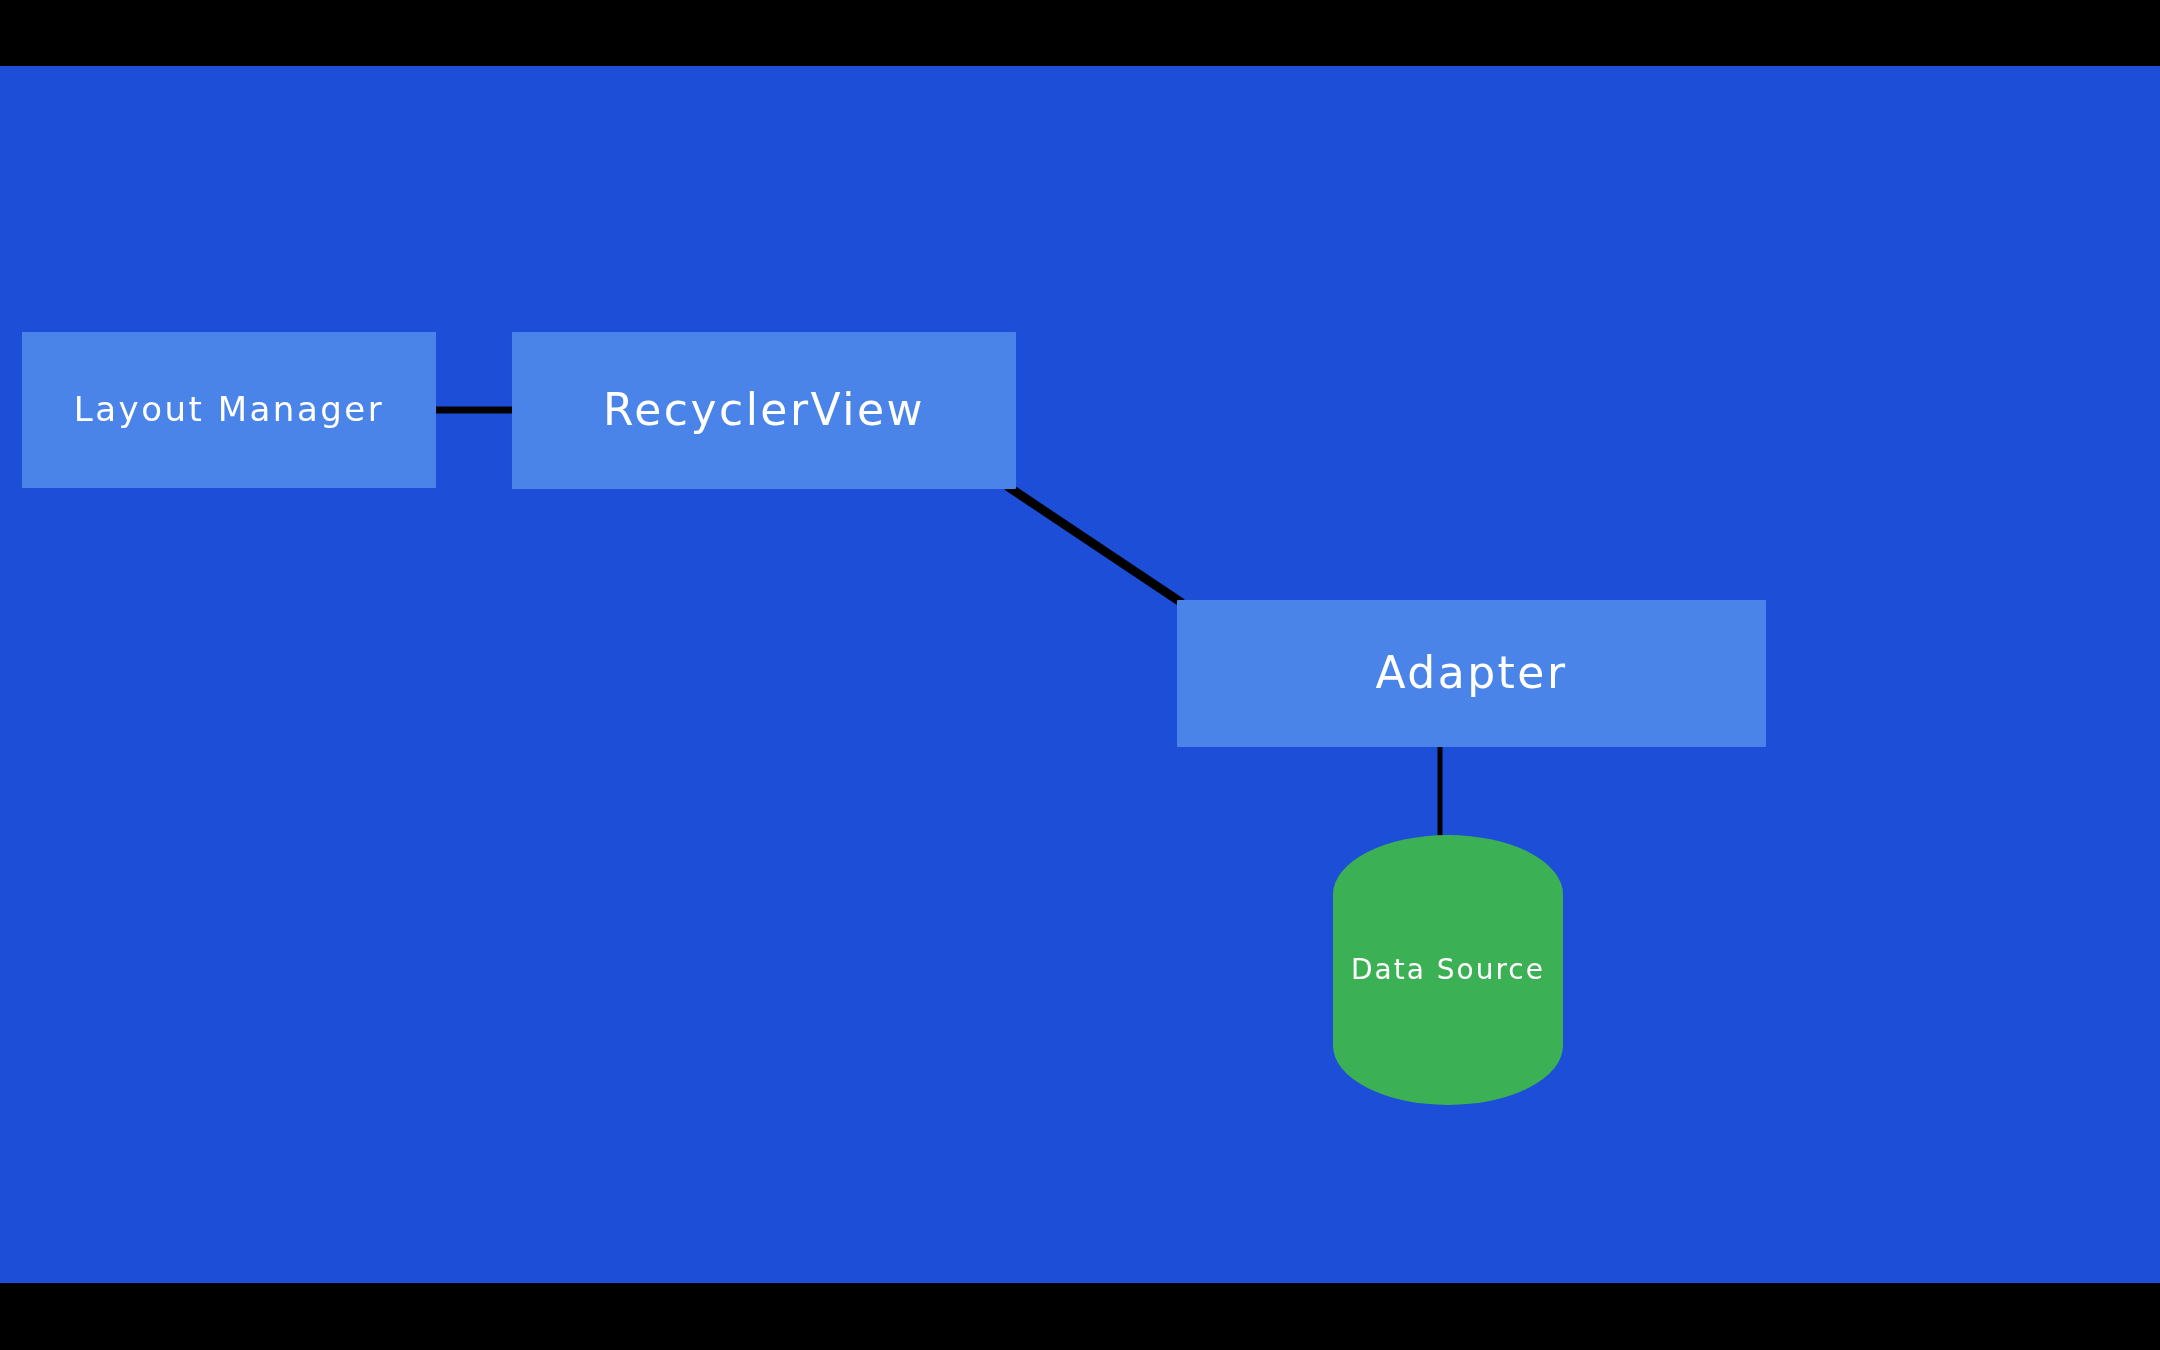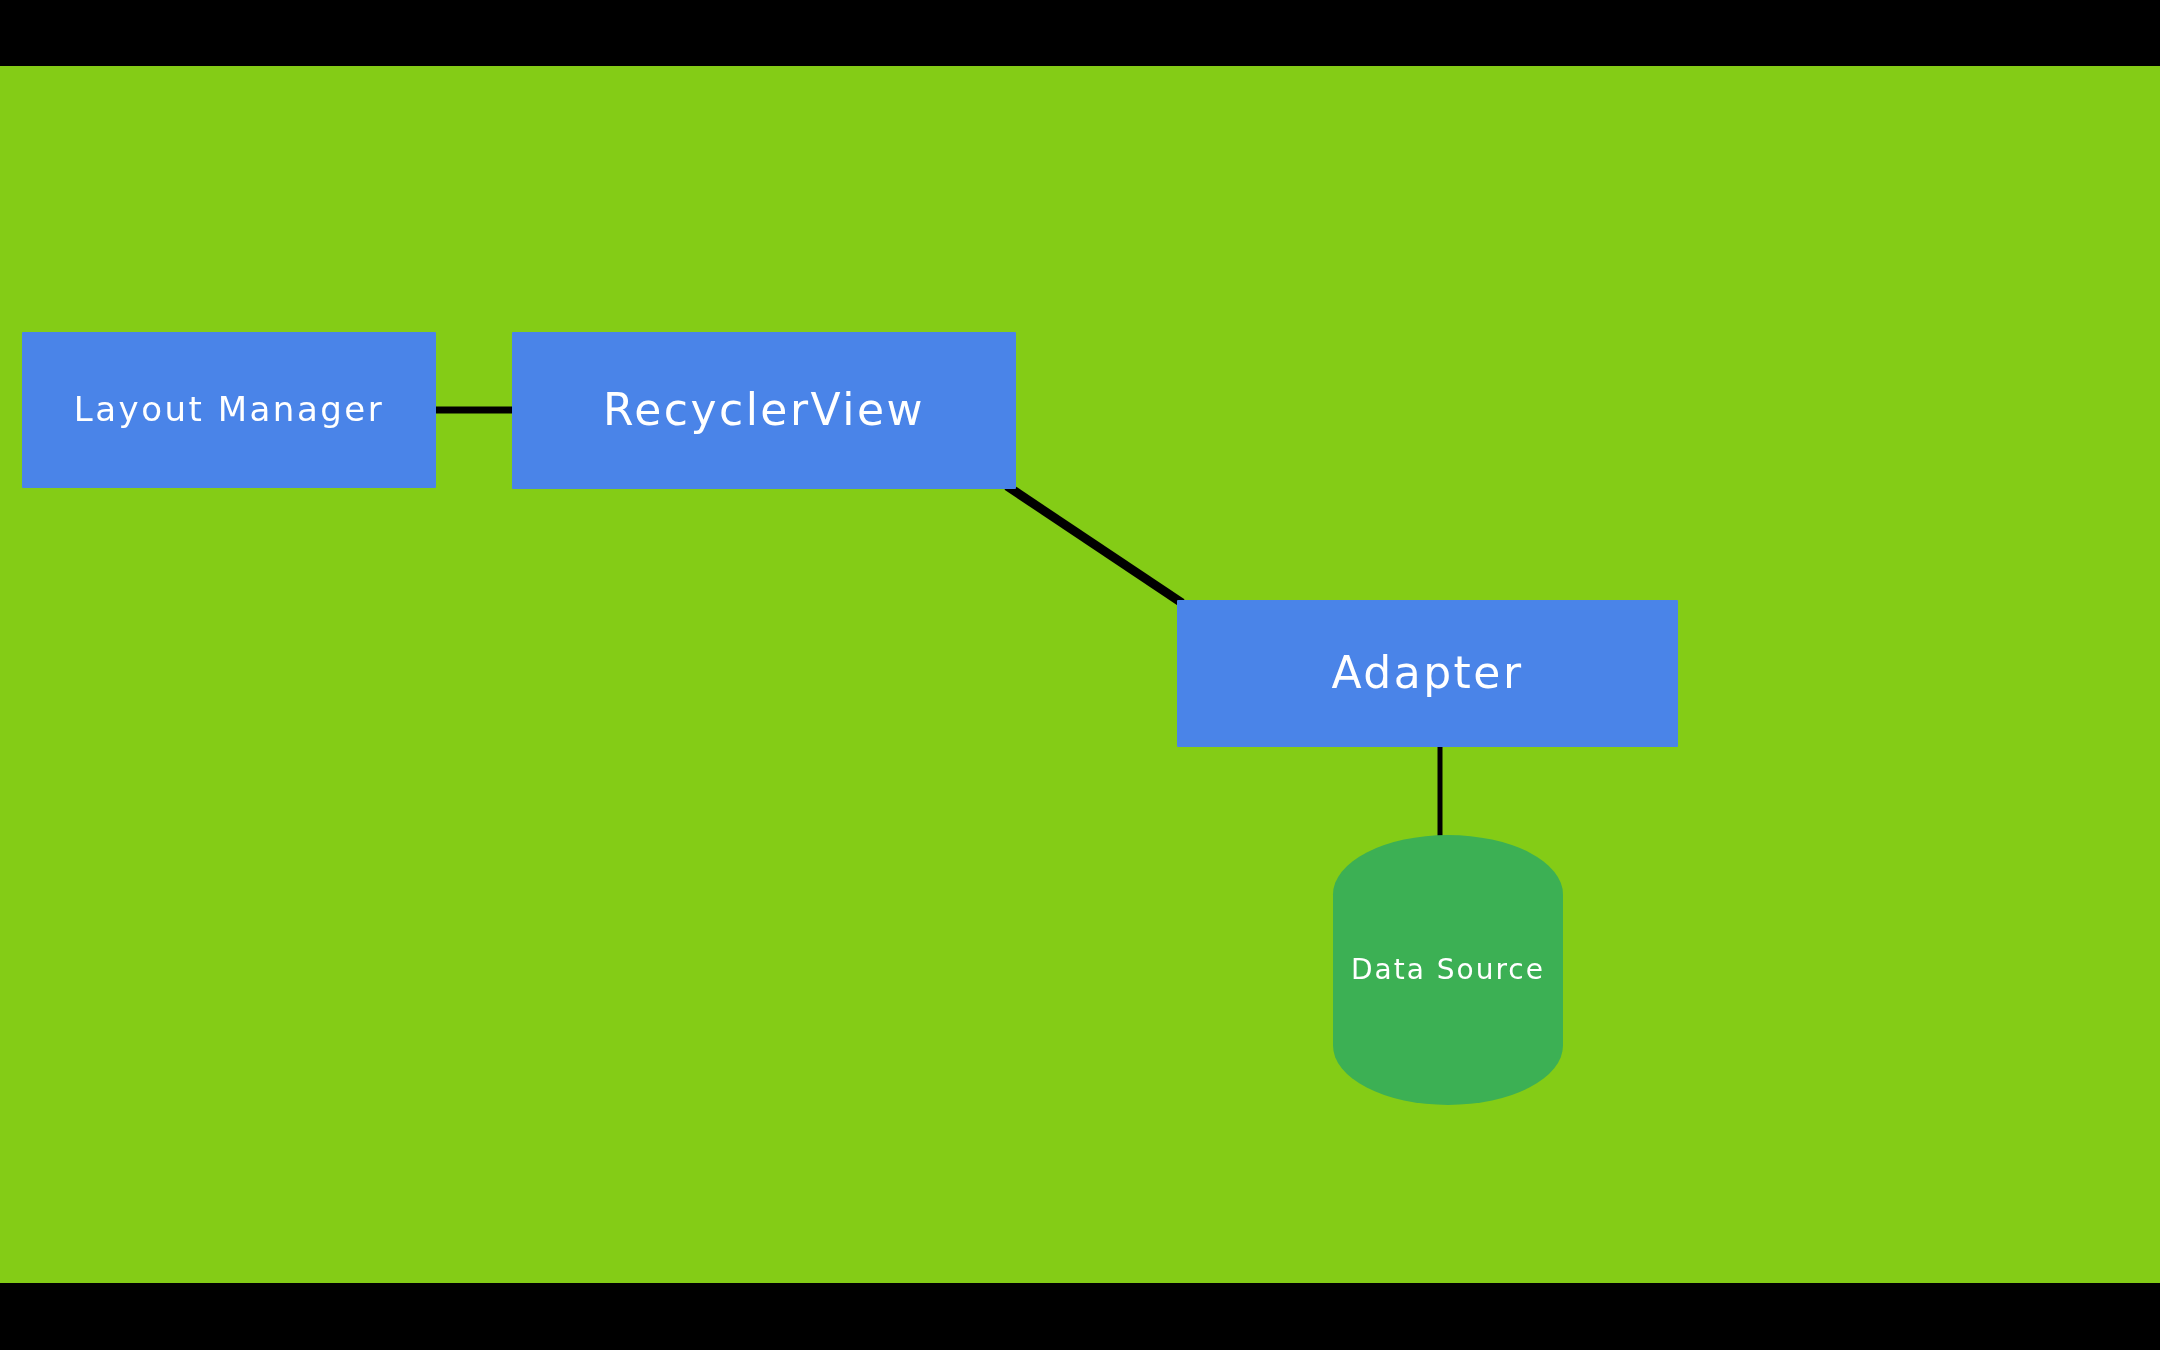--- a/index.html
+++ b/index.html
@@ -30,21 +30,21 @@
   #letterbox-top    { top: 0;      height: 66px; }
   #letterbox-bottom { top: 1283px; height: 67px; }
 
   
   #canvas {
     position: absolute;
     left: 0;
     top: 66px;
     width: 2160px;
     height: 1217px;
-    background: #84cc16;
+    background: #1d4ed8;
   }
 
   #edge-layer {
     position: absolute;
     left: 0;
     top: 0;
     width: 2160px;
     height: 1217px;
     pointer-events: none;
   }
@@ -84,21 +84,21 @@
   }
   #node-recyclerview {
     left: 512px; top: 266px;  width: 504px;  height: 157px;
     font-size: 44px; letter-spacing: 2.5px;
   }
   #node-viewholder {
     left: 1310px; top: 326px; width: 428px;  height: 143px;
     font-size: 46px; letter-spacing: 2.5px;
   }
   #node-adapter {
-    left: 1177px; top: 534px; width: 501px;  height: 147px;
+    left: 1177px; top: 534px; width: 589px;  height: 147px;
     font-size: 44px; letter-spacing: 2.5px;
   }
   #node-data-source {
     left: 1333px; top: 769px; width: 230px;  height: 270px;
     font-size: 28px; letter-spacing: 2px;
   }
 </style>
 </head>
 <body>
 

